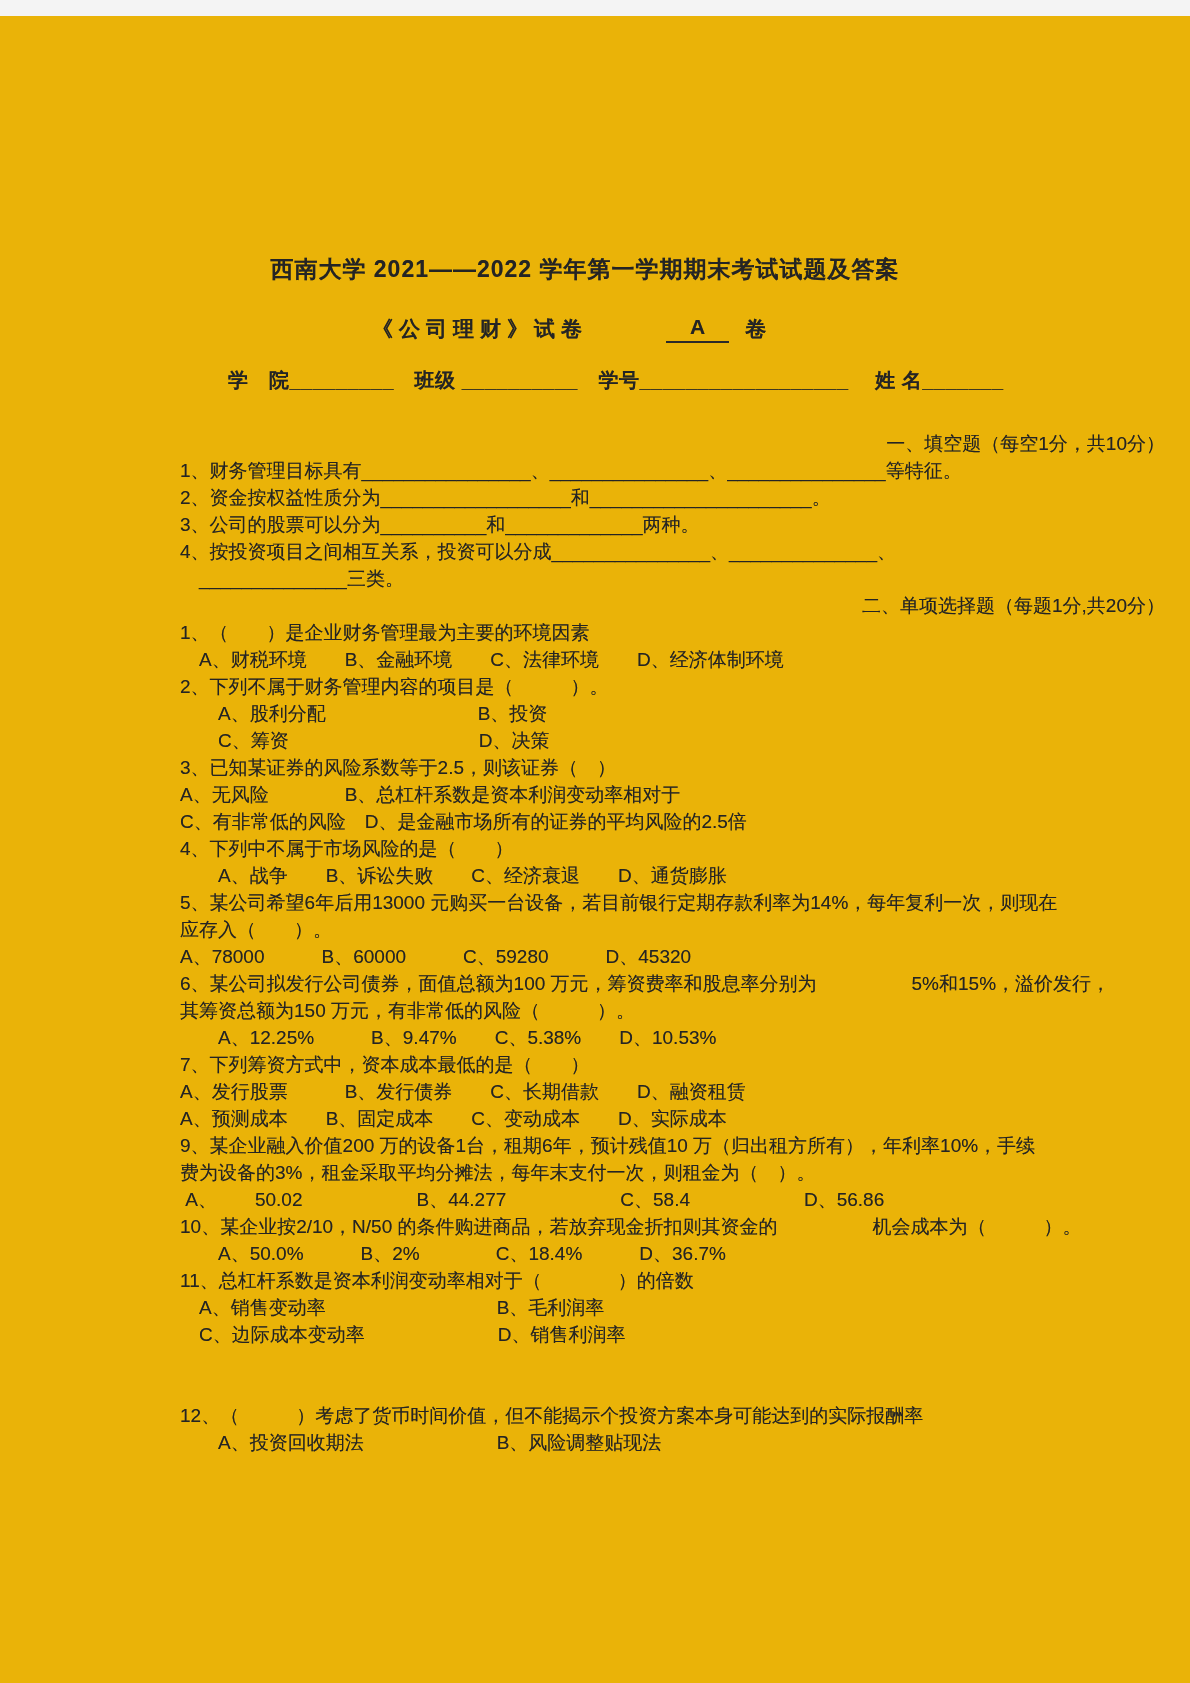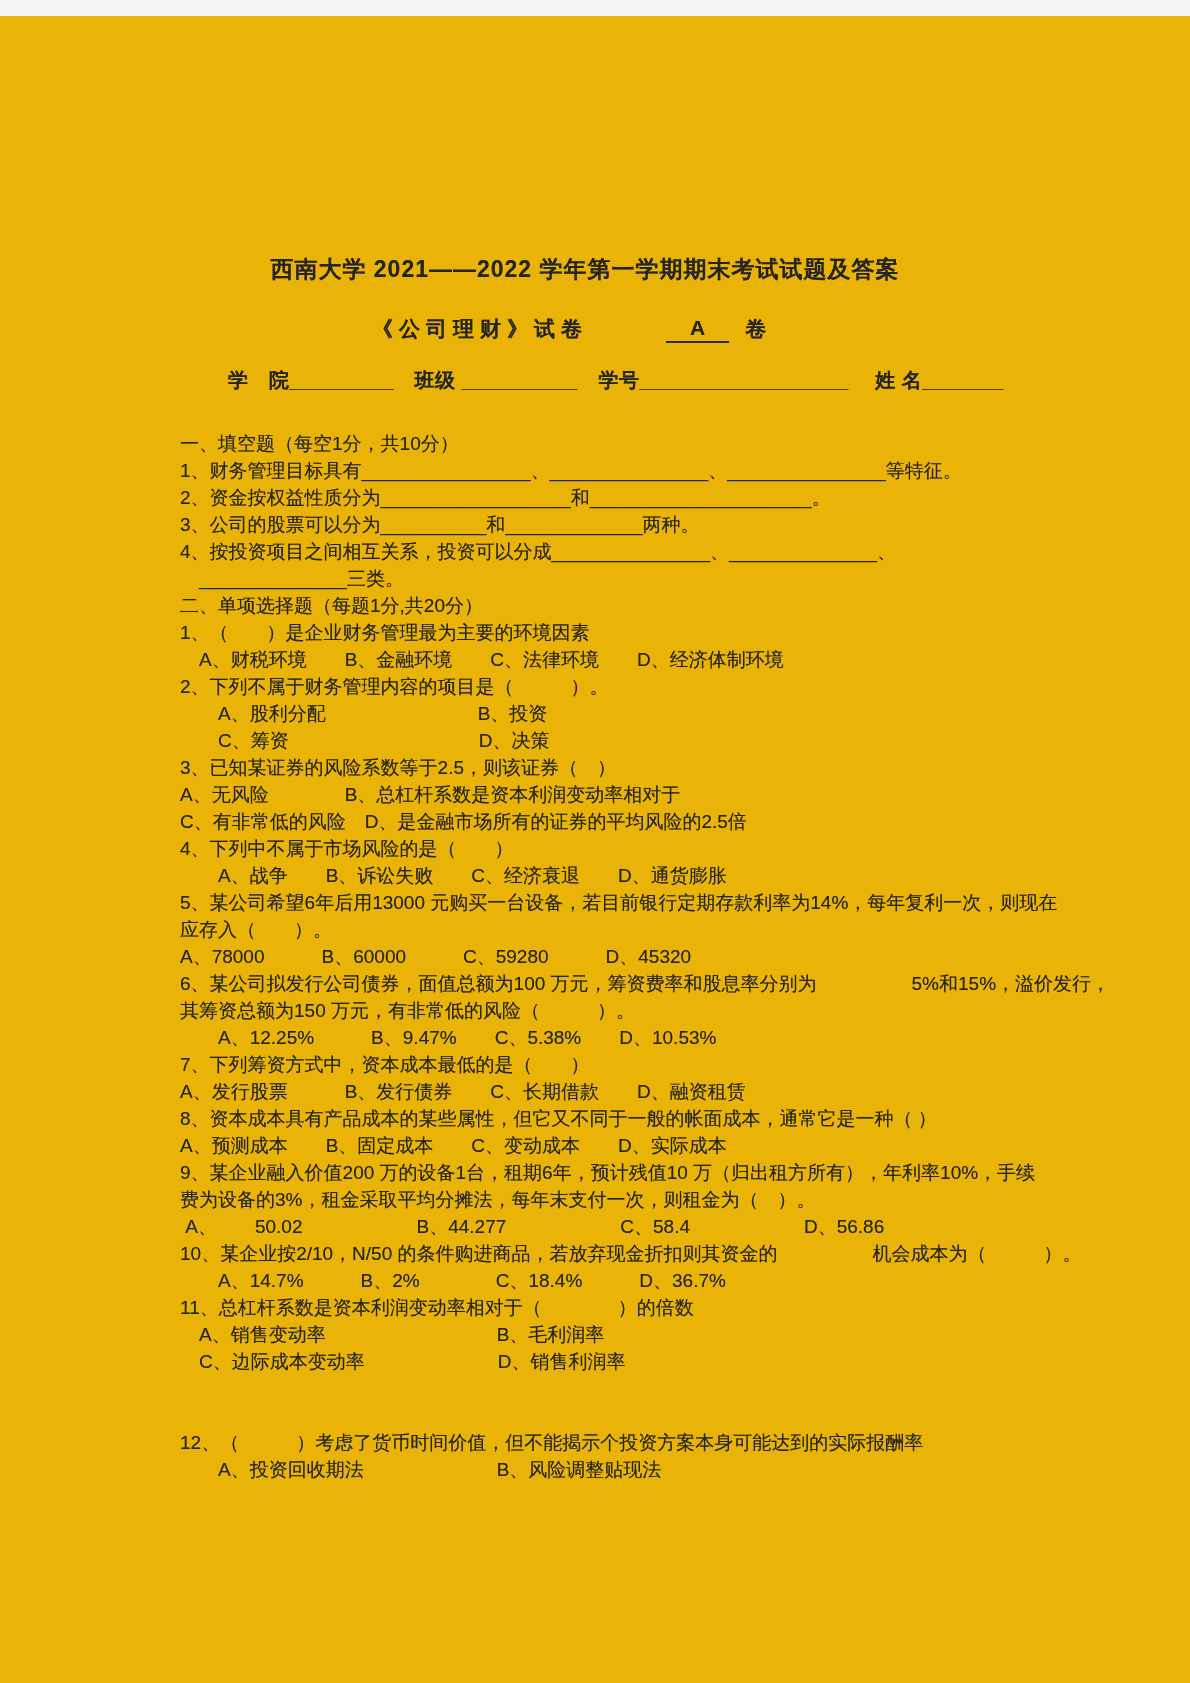--- a/index.html
+++ b/index.html
@@ -12,21 +12,21 @@
     font-family:Liberation Sans, sans-serif;
     color:#242424;
     text-shadow:0 0 .6px rgba(40,40,40,.45);
   }
   .content{position:absolute;left:180px;top:238px;width:985px;}
   .title{
     font-size:23px;font-weight:bold;letter-spacing:1px;
     width:700px;margin-left:55px;text-align:center;white-space:pre-wrap;
   }
   .subtitle-row{
-    display:flex;align-items:flex-end;
+    display:flex;
     margin-top:30px;margin-left:192px;
     font-size:21px;font-weight:bold;
   }
   .paper-name{letter-spacing:6px;}
   .variant-letter{
     margin-left:78px;
     border-bottom:2px solid #2a2a2a;
     padding:0 24px 1px 24px;
     font-size:21px;
   }
@@ -34,21 +34,21 @@
   .students{
     margin-top:24px;margin-left:48px;
     font-size:20px;font-weight:bold;
     white-space:pre-wrap;letter-spacing:.5px;
   }
   .body-block{margin-top:36px;}
   .line{
     font-size:19px;line-height:27px;min-height:27px;
     white-space:pre-wrap;
   }
-  .heading{font-weight:normal;}
+  .heading{font-weight:normal;text-align:right;}
 </style>
 </head>
 <body>
 
 <div class="page">
   <div class="content">
 
     <div class="title">西南大学 2021——2022 学年第一学期期末考试试题及答案</div>
 
     <div class="subtitle-row">
@@ -81,27 +81,26 @@
           <div class="line">4、下列中不属于市场风险的是（　　）</div>
           <div class="line">　　A、战争　　B、诉讼失败　　C、经济衰退　　D、通货膨胀</div>
           <div class="line">5、某公司希望6年后用13000 元购买一台设备，若目前银行定期存款利率为14%，每年复利一次，则现在</div>
           <div class="line">应存入（　　）。</div>
           <div class="line">A、78000　　　B、60000　　　C、59280　　　D、45320</div>
           <div class="line">6、某公司拟发行公司债券，面值总额为100 万元，筹资费率和股息率分别为　　　　　5%和15%，溢价发行，</div>
           <div class="line">其筹资总额为150 万元，有非常低的风险（　　　）。</div>
           <div class="line">　　A、12.25%　　　B、9.47%　　C、5.38%　　D、10.53%</div>
           <div class="line">7、下列筹资方式中，资本成本最低的是（　　）</div>
           <div class="line">A、发行股票　　　B、发行债券　　C、长期借款　　D、融资租赁</div>
-          <div class="line">8、资本成本具有产品成本的某些属性，但它又不同于一般的帐面成本，通常它是一种（ ）</div>
           <div class="line">A、预测成本　　B、固定成本　　C、变动成本　　D、实际成本</div>
           <div class="line">9、某企业融入价值200 万的设备1台，租期6年，预计残值10 万（归出租方所有），年利率10%，手续</div>
           <div class="line">费为设备的3%，租金采取平均分摊法，每年末支付一次，则租金为（　）。</div>
           <div class="line"> A、　　50.02　　　　　　B、44.277　　　　　　C、58.4　　　　　　D、56.86</div>
           <div class="line">10、某企业按2/10，N/50 的条件购进商品，若放弃现金折扣则其资金的　　　　　机会成本为（　　　）。</div>
-          <div class="line">　　A、14.7%　　　B、2%　　　　C、18.4%　　　D、36.7%</div>
+          <div class="line">　　A、50.0%　　　B、2%　　　　C、18.4%　　　D、36.7%</div>
           <div class="line">11、总杠杆系数是资本利润变动率相对于（　　　　）的倍数</div>
           <div class="line">　A、销售变动率　　　　　　　　　B、毛利润率</div>
           <div class="line">　C、边际成本变动率　　　　　　　D、销售利润率</div>
           <div class="line"></div>
           <div class="line"></div>
           <div class="line">12、（　　　）考虑了货币时间价值，但不能揭示个投资方案本身可能达到的实际报酬率</div>
           <div class="line">　　A、投资回收期法　　　　　　　B、风险调整贴现法</div>
         </div>
       </div>
 

